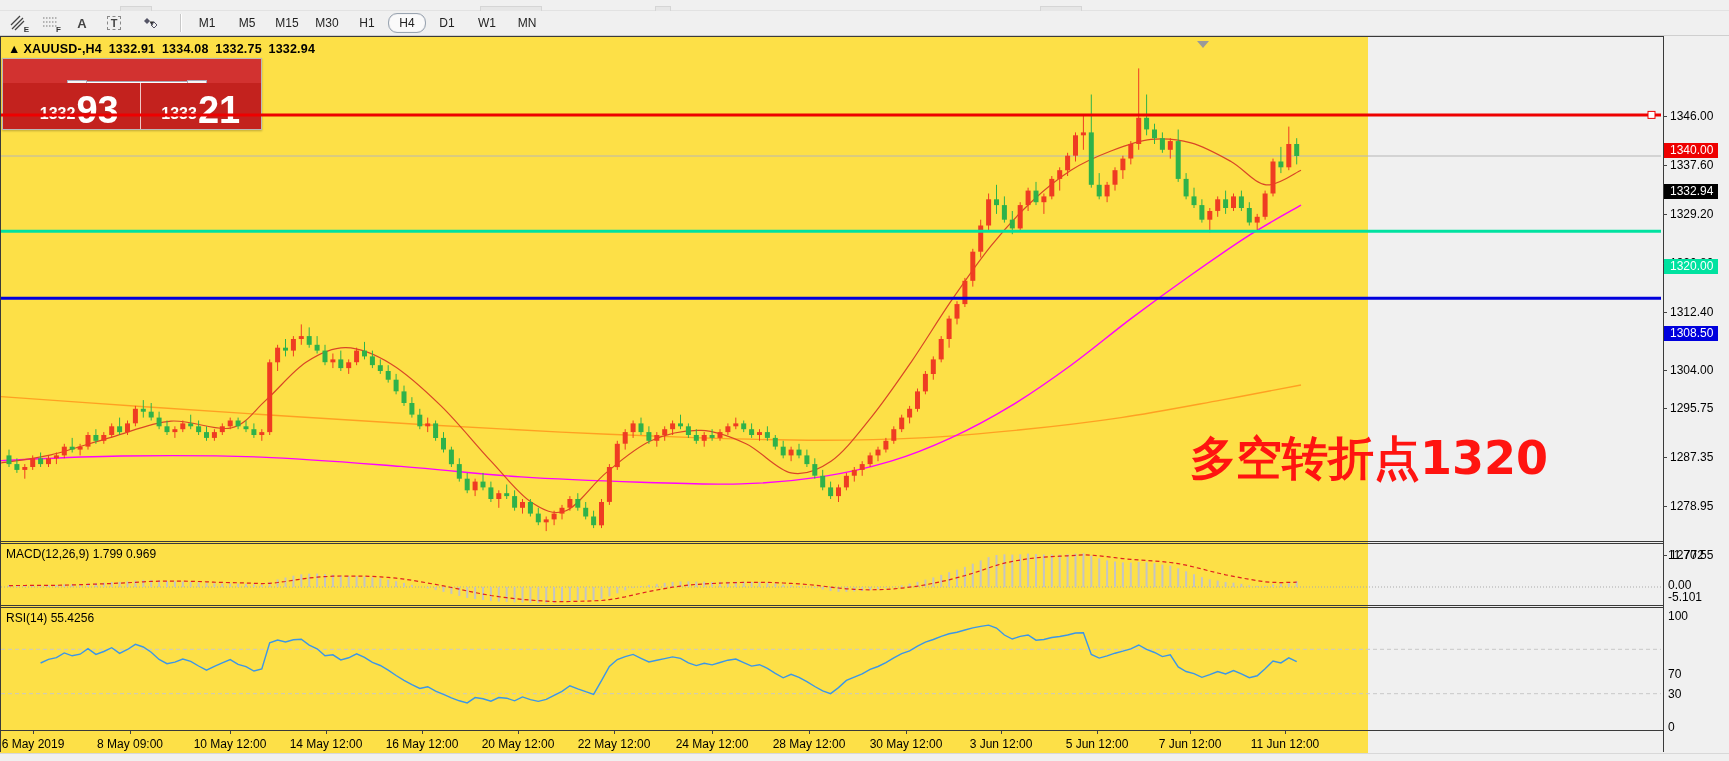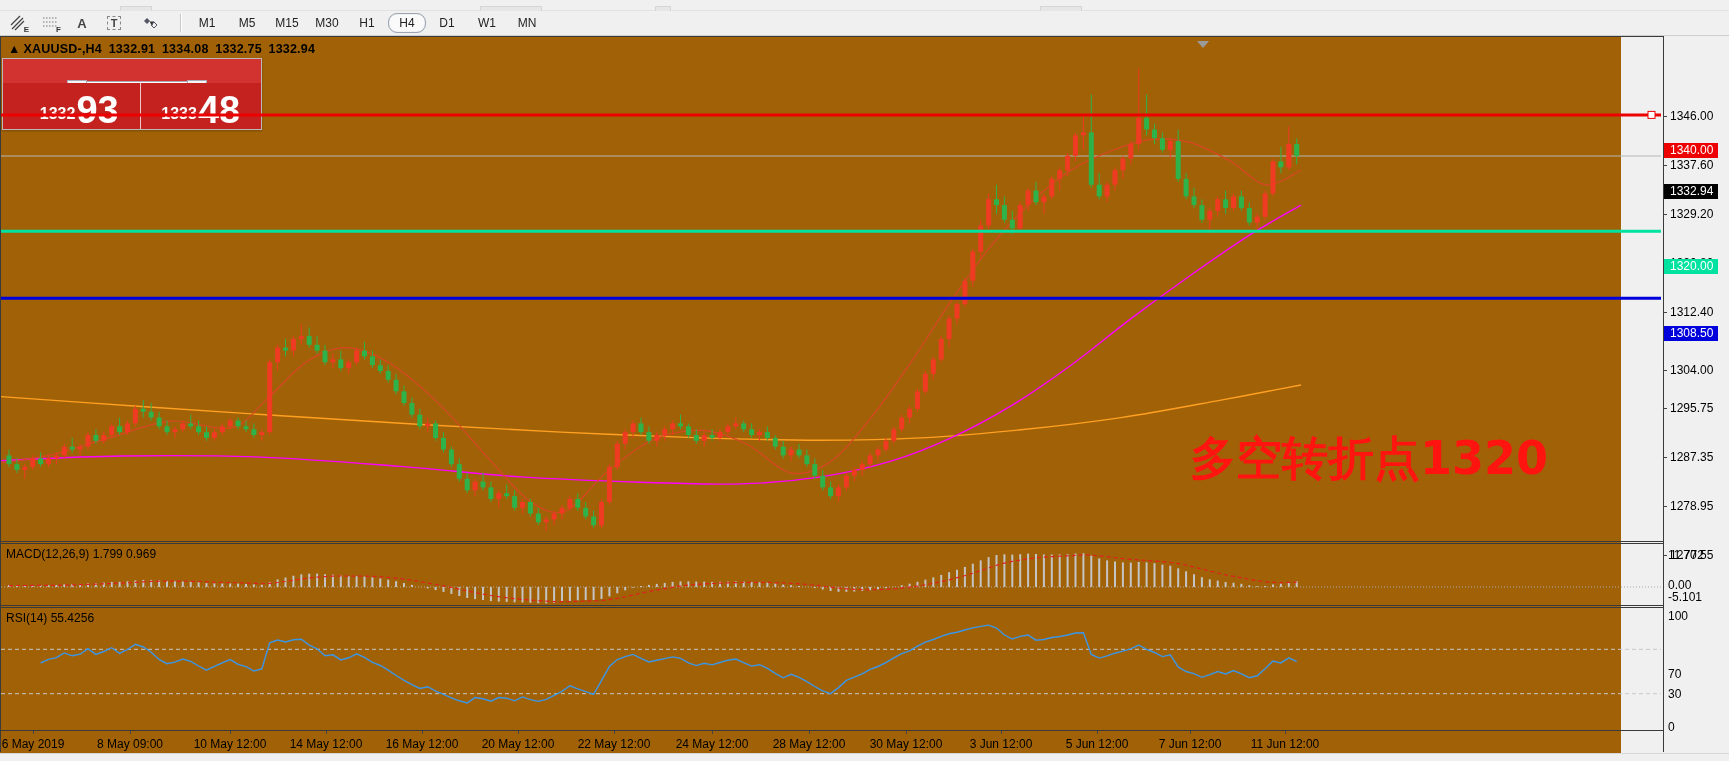--- a/index.html
+++ b/index.html
@@ -13,21 +13,21 @@
            display:flex;align-items:center;}
   .tb-icon{width:26px;height:20px;margin-left:4px;display:flex;align-items:center;justify-content:center;
            color:#444;font-size:13px;font-weight:bold;border:1px solid transparent;border-radius:2px;position:relative;}
   .tb-icon .sub{position:absolute;right:2px;bottom:-1px;font-size:8px;font-weight:bold;color:#333;}
   .tb-icon svg{display:block;}
   .tb-sep{width:1px;height:18px;background:#c8c8c8;margin:0 6px 0 10px;box-shadow:1px 0 0 #fff;}
   .tf-btn{min-width:26px;padding:2px 5px;margin:0 1px;text-align:center;font-size:12px;color:#222;
           border:1px solid transparent;border-radius:2px;background:transparent;cursor:default;line-height:14px;}
   .tf-btn.active{background:#fafafa;border-color:#9aa5b1;box-shadow:inset 0 0 1px #aab;border-radius:9px;}
   
-  #chart-win{left:0;top:36px;width:1621px;height:717px;background:#a16207;}
+  #chart-win{left:0;top:36px;width:1368px;height:717px;background:#fde047;}
   .hborder{position:absolute;left:0;width:1664px;height:1px;background:#3a3a3a;}
   #axis-vline{position:absolute;left:1663px;top:0px;width:1px;height:716px;background:#3a3a3a;}
   #left-vline{position:absolute;left:0;top:0;width:1px;height:716px;background:#3a3a3a;}
   svg{position:absolute;display:block;}
   #chart-header{left:8px;top:6px;font-size:12.5px;font-weight:600;color:#000;letter-spacing:0.2px;}
   #chart-header span{margin-right:3px;}
   
   #quote-panel{left:2px;top:22px;width:258px;height:70px;background:#d23230;border:1px solid #b9b9b9;
                box-shadow:0 1px 2px rgba(0,0,0,.25);color:#fff;}
   #qp-top{position:absolute;left:0;top:0;width:100%;height:24px;display:flex;align-items:center;margin-top:20px;}
@@ -134,21 +134,21 @@
       </div>
       <div class="qp-btn" style="position:absolute;right:2px;">BUY</div>
     </div>
     <div id="qp-prices">
       <div class="qp-half sell">
         <span class="px-small">1332</span>
         <span class="px-big">93</span>
       </div>
       <div class="qp-half">
         <span class="px-small">1333</span>
-        <span class="px-big">48</span>
+        <span class="px-big">21</span>
       </div>
     </div>
   </div>
 
   <svg id="price-svg" style="left:1px;top:1px;" width="1662" height="504">
       <line x1="0" x2="1660" y1="119.0" y2="119.0" stroke="#b6b6b6" stroke-width="1"></line>
       <path d="M0 359.6C23.333333333333332 361.25 93.33333333333334 366.3 140 369.5C186.66666666666666 372.7 233.33333333333334 375.8 280 378.8C326.6666666666667 381.8 373.3333333333333 384.7833333333333 420 387.5C466.6666666666667 390.2166666666667 513.3333333333334 392.8666666666667 560 395.1C606.6666666666666 397.33333333333337 656.6666666666666 399.5333333333333 700 400.9C743.3333333333334 402.26666666666665 783.3333333333334 403.3 820 403.3C856.6666666666666 403.3 886.6666666666666 402.65 920 400.9C953.3333333333334 399.15 986.6666666666666 396.18333333333334 1020 392.8C1053.3333333333333 389.4166666666667 1086.6666666666667 385.55 1120 380.6C1153.3333333333333 375.65000000000003 1190 368.53333333333336 1220 363.1C1250 357.6666666666667 1286.6666666666667 350.51666666666665 1300 348" fill="none" stroke="#ffa022" stroke-width="1.4"></path>
       <path d="M0 423.6C20 422.83333333333337 76.66666666666666 419.5833333333333 120 419C163.33333333333334 418.4166666666667 213.33333333333334 418.3666666666667 260 420.1C306.6666666666667 421.83333333333337 356.6666666666667 426.09999999999997 400 429.4C443.3333333333333 432.7 480 437.26666666666665 520 439.9C560 442.5333333333333 603.3333333333334 444.0333333333333 640 445.2C676.6666666666666 446.3666666666667 710 447.7833333333333 740 446.9C770 446.01666666666665 795 443.6833333333333 820 439.9C845 436.1166666666667 868.3333333333334 430.7 890 424.2C911.6666666666666 417.7 930 410.1166666666667 950 400.9C970 391.6833333333333 990 381.01666666666665 1010 368.9C1030 356.7833333333333 1050 342.75 1070 328.2C1090 313.65 1110 296.6333333333333 1130 281.6C1150 266.5666666666667 1170 252.06666666666666 1190 238C1210 223.93333333333334 1231.6666666666667 208.85 1250 197.2C1268.3333333333333 185.54999999999998 1291.6666666666667 172.95 1300 168.1" fill="none" stroke="#ff00ff" stroke-width="1.4"></path>
       <path d="M0 426C8.333333333333334 424.6333333333333 31.666666666666668 422.08333333333337 50 417.8C68.33333333333333 413.51666666666665 90 405.9166666666667 110 400.3C130 394.68333333333334 150 385.65000000000003 170 384.1C190 382.55 214.16666666666666 394.5 230 391C245.83333333333334 387.5 252.5 374.05 265 363.1C277.5 352.15000000000003 291.6666666666667 334.03333333333336 305 325.3C318.3333333333333 316.56666666666666 330.8333333333333 310.41666666666663 345 310.7C359.1666666666667 310.98333333333335 374.1666666666667 317.3 390 327C405.8333333333333 336.7 423.3333333333333 352.7 440 368.9C456.6666666666667 385.09999999999997 475 408.18333333333334 490 424.2C505 440.21666666666664 517.5 456.75 530 465C542.5 473.25 552.5 478.55 565 473.7C577.5 468.84999999999997 590.8333333333334 447.54999999999995 605 435.9C619.1666666666666 424.25 634.1666666666666 410.8833333333333 650 403.8C665.8333333333334 396.7166666666667 684.1666666666666 392.9 700 393.4C715.8333333333334 393.9 730 399.7166666666667 745 406.8C760 413.8833333333333 775.8333333333334 433 790 435.9C804.1666666666666 438.79999999999995 816.6666666666666 433.41666666666663 830 424.2C843.3333333333334 414.98333333333335 856.6666666666666 397.08333333333337 870 380.6C883.3333333333334 364.1166666666667 896.6666666666666 344.70000000000005 910 325.3C923.3333333333334 305.9 936.6666666666666 283.59999999999997 950 264.2C963.3333333333334 244.79999999999998 976.6666666666666 225.4 990 208.9C1003.3333333333334 192.4 1016.6666666666666 177.81666666666666 1030 165.2C1043.3333333333333 152.58333333333331 1056.6666666666667 141.73333333333332 1070 133.2C1083.3333333333333 124.66666666666666 1096.6666666666667 119.13333333333333 1110 114C1123.3333333333333 108.86666666666667 1136.6666666666667 103.75 1150 102.4C1163.3333333333333 101.05000000000001 1176.6666666666667 102.21666666666667 1190 105.9C1203.3333333333333 109.58333333333334 1217.5 117.51666666666667 1230 124.5C1242.5 131.48333333333335 1253.3333333333333 146.35000000000002 1265 147.8C1276.6666666666667 149.25 1294.1666666666667 135.63333333333333 1300 133.2" fill="none" stroke="#d94626" stroke-width="1.2"></path>
       <g>

